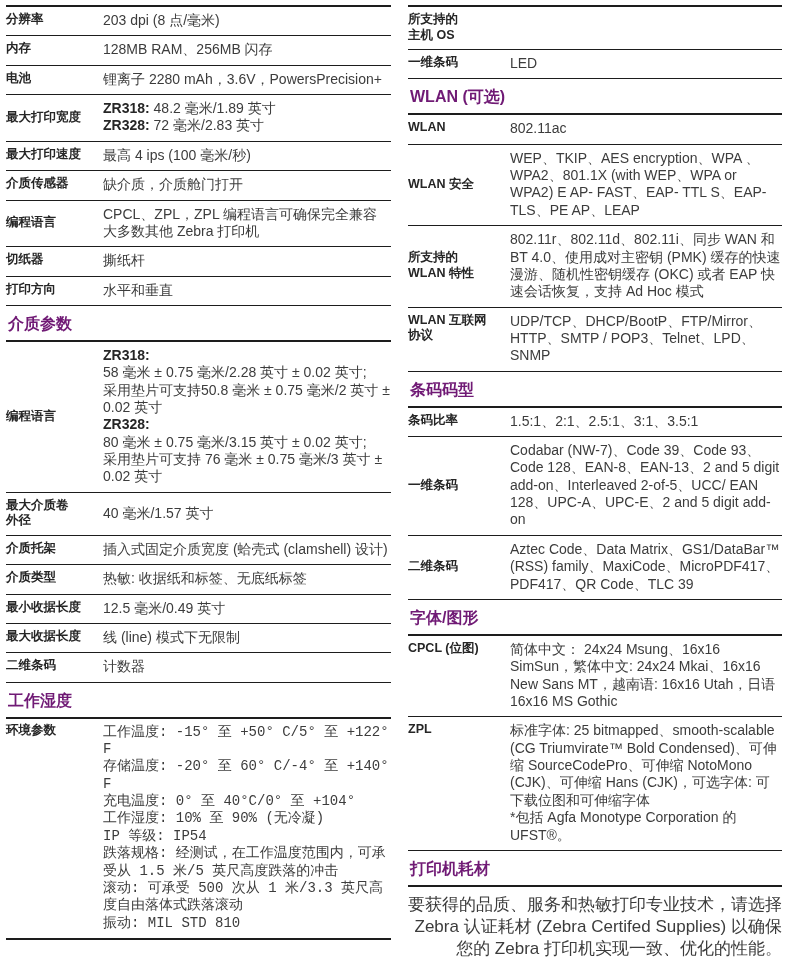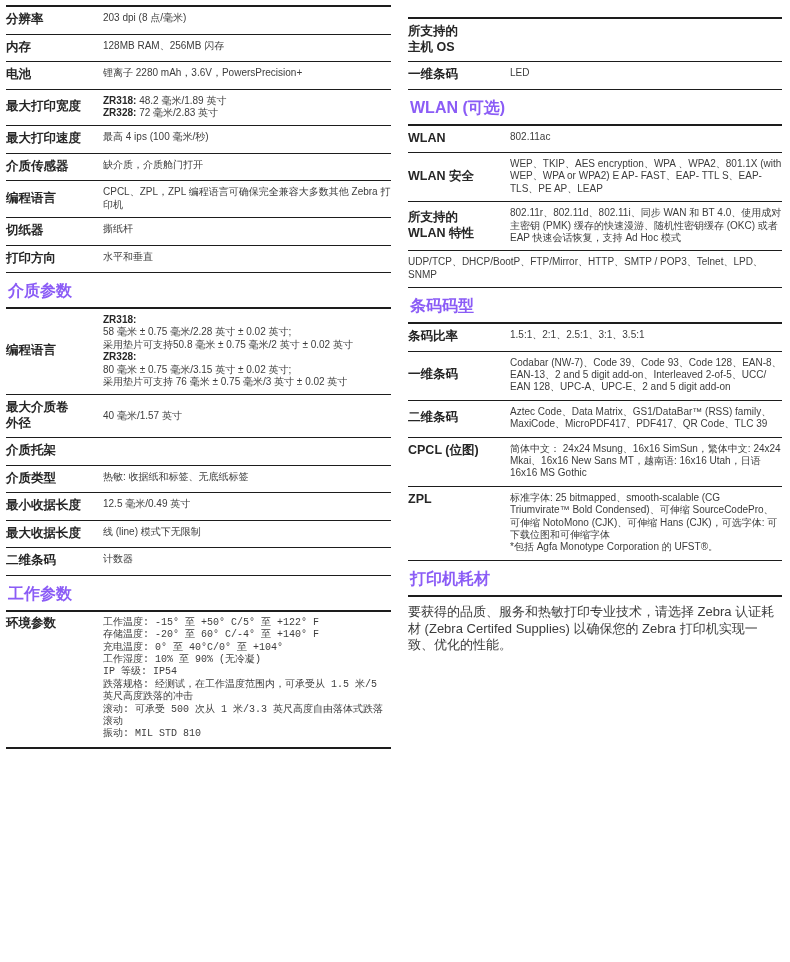--- a/index.html
+++ b/index.html
@@ -10,41 +10,41 @@
   *{box-sizing:border-box;}
   html,body{margin:0;padding:0;}
   body{
     width:790px;height:962px;background:#ffffff;
     font-family:"Liberation Sans","DejaVu Sans",sans-serif;
     color:var(--label);overflow:hidden;
   }
   .sheet{display:flex;gap:17px;padding:5px 0 0 6px;}
   .col{border-top:2px solid var(--border);}
   .col-left{width:385px;}
-  .col-right{width:374px;margin-top:12px;}
+  .col-right{width:374px;}
   .row{display:flex;align-items:flex-start;border-bottom:1.5px solid var(--border);padding:5px 0 6px;}
   .row.center{align-items:center;}
   .row.last{border-bottom-width:2.5px;font-family:Liberation Mono, monospace;}
   .lbl{
     flex:0 0 97px;padding-right:5px;font-weight:bold;font-size:12.5px;
     line-height:1.24;white-space:pre-line;color:var(--label);
   }
   .col-right .lbl{flex-basis:102px;}
   .val{
-    flex:1;font-size:10px;line-height:1.24;white-space:pre-line;
+    flex:1;font-size:14px;line-height:1.24;white-space:pre-line;
     color:var(--value);overflow-wrap:break-word;
   }
   .val .b{font-weight:bold;color:var(--label);}
   .sec{
-    font-size:16px;font-weight:bold;color:#8b5cf6;
+    font-size:16px;font-weight:bold;color:#701a75;
     padding:8px 0 5px 2px;border-bottom:2px solid var(--border);
   }
   .para{
-    font-size:13px;line-height:1.3;color:var(--value);
-    padding:7px 0 0 0;white-space:pre-line;
+    font-size:17px;line-height:1.3;color:var(--value);
+    padding:7px 0 0 0;white-space:pre-line;text-align:right;
   }
 </style>
 </head>
 <body>
 
 <div class="sheet">
 
   <div class="col col-left">
 
     <div class="row">
@@ -96,39 +96,40 @@
 80 毫米 ± 0.75 毫米/3.15 英寸 ± 0.02 英寸;
 采用垫片可支持 76 毫米 ± 0.75 毫米/3 英寸 ± 0.02 英寸</span></div>
     </div>
     <div class="row center">
       <div class="lbl">最大介质卷
 外径</div>
       <div class="val">40 毫米/1.57 英寸</div>
     </div>
     <div class="row">
       <div class="lbl">介质托架</div>
+      <div class="val">插入式固定介质宽度 (蛤壳式 (clamshell) 设计)</div>
     </div>
     <div class="row">
       <div class="lbl">介质类型</div>
       <div class="val">热敏: 收据纸和标签、无底纸标签</div>
     </div>
     <div class="row">
       <div class="lbl">最小收据长度</div>
       <div class="val">12.5 毫米/0.49 英寸</div>
     </div>
     <div class="row">
       <div class="lbl">最大收据长度</div>
       <div class="val">线 (line) 模式下无限制</div>
     </div>
     <div class="row">
       <div class="lbl">二维条码</div>
       <div class="val">计数器</div>
     </div>
 
-    <div class="sec">工作参数</div>
+    <div class="sec">工作湿度</div>
 
     <div class="row last">
       <div class="lbl">环境参数</div>
       <div class="val">工作温度: -15° 至 +50° C/5° 至 +122° F
 存储温度: -20° 至 60° C/-4° 至 +140° F
 充电温度: 0° 至 40°C/0° 至 +104°
 工作湿度: 10% 至 90% (无冷凝)
 IP 等级: IP54
 跌落规格: 经测试，在工作温度范围内，可承受从 1.5 米/5 英尺高度跌落的冲击
 滚动: 可承受 500 次从 1 米/3.3 英尺高度自由落体式跌落滚动
@@ -157,38 +158,41 @@
     <div class="row center">
       <div class="lbl">WLAN 安全</div>
       <div class="val">WEP、TKIP、AES encryption、WPA 、WPA2、801.1X (with WEP、WPA or WPA2) E AP- FAST、EAP- TTL S、EAP-TLS、PE AP、LEAP</div>
     </div>
     <div class="row center">
       <div class="lbl">所支持的
 WLAN 特性</div>
       <div class="val">802.11r、802.11d、802.11i、同步 WAN 和 BT 4.0、使用成对主密钥 (PMK) 缓存的快速漫游、随机性密钥缓存 (OKC) 或者 EAP 快速会话恢复，支持 Ad Hoc 模式</div>
     </div>
     <div class="row">
+      <div class="lbl">WLAN 互联网
+协议</div>
       <div class="val">UDP/TCP、DHCP/BootP、FTP/Mirror、HTTP、SMTP / POP3、Telnet、LPD、SNMP</div>
     </div>
 
     <div class="sec">条码码型</div>
 
     <div class="row">
       <div class="lbl">条码比率</div>
       <div class="val">1.5:1、2:1、2.5:1、3:1、3.5:1</div>
     </div>
     <div class="row center">
       <div class="lbl">一维条码</div>
       <div class="val">Codabar (NW-7)、Code 39、Code 93、Code 128、EAN-8、EAN-13、2 and 5 digit add-on、Interleaved 2-of-5、UCC/ EAN 128、UPC-A、UPC-E、2 and 5 digit add-on</div>
     </div>
     <div class="row center">
       <div class="lbl">二维条码</div>
       <div class="val">Aztec Code、Data Matrix、GS1/DataBar™ (RSS) family、MaxiCode、MicroPDF417、PDF417、QR Code、TLC 39</div>
     </div>
 
+    <div class="sec">字体/图形</div>
 
     <div class="row">
       <div class="lbl">CPCL (位图)</div>
       <div class="val">简体中文： 24x24 Msung、16x16 SimSun，繁体中文: 24x24 Mkai、16x16 New Sans MT，越南语: 16x16 Utah，日语 16x16 MS Gothic</div>
     </div>
     <div class="row">
       <div class="lbl">ZPL</div>
       <div class="val">标准字体: 25 bitmapped、smooth-scalable (CG Triumvirate™ Bold Condensed)、可伸缩 SourceCodePro、可伸缩 NotoMono (CJK)、可伸缩 Hans (CJK)，可选字体: 可下载位图和可伸缩字体
 *包括 Agfa Monotype Corporation 的 UFST®。</div>
     </div>

